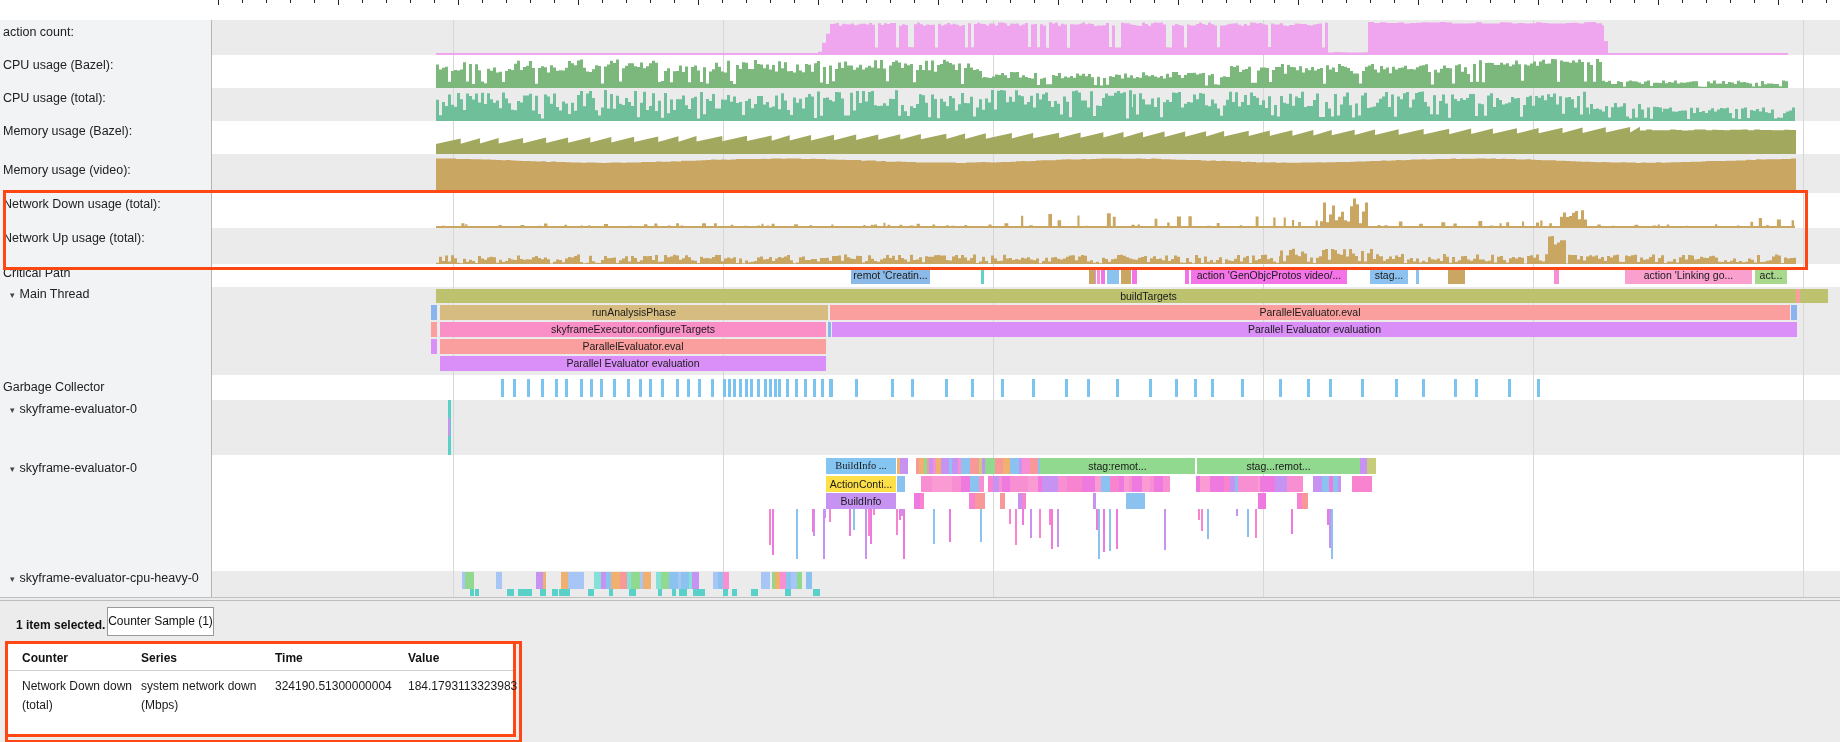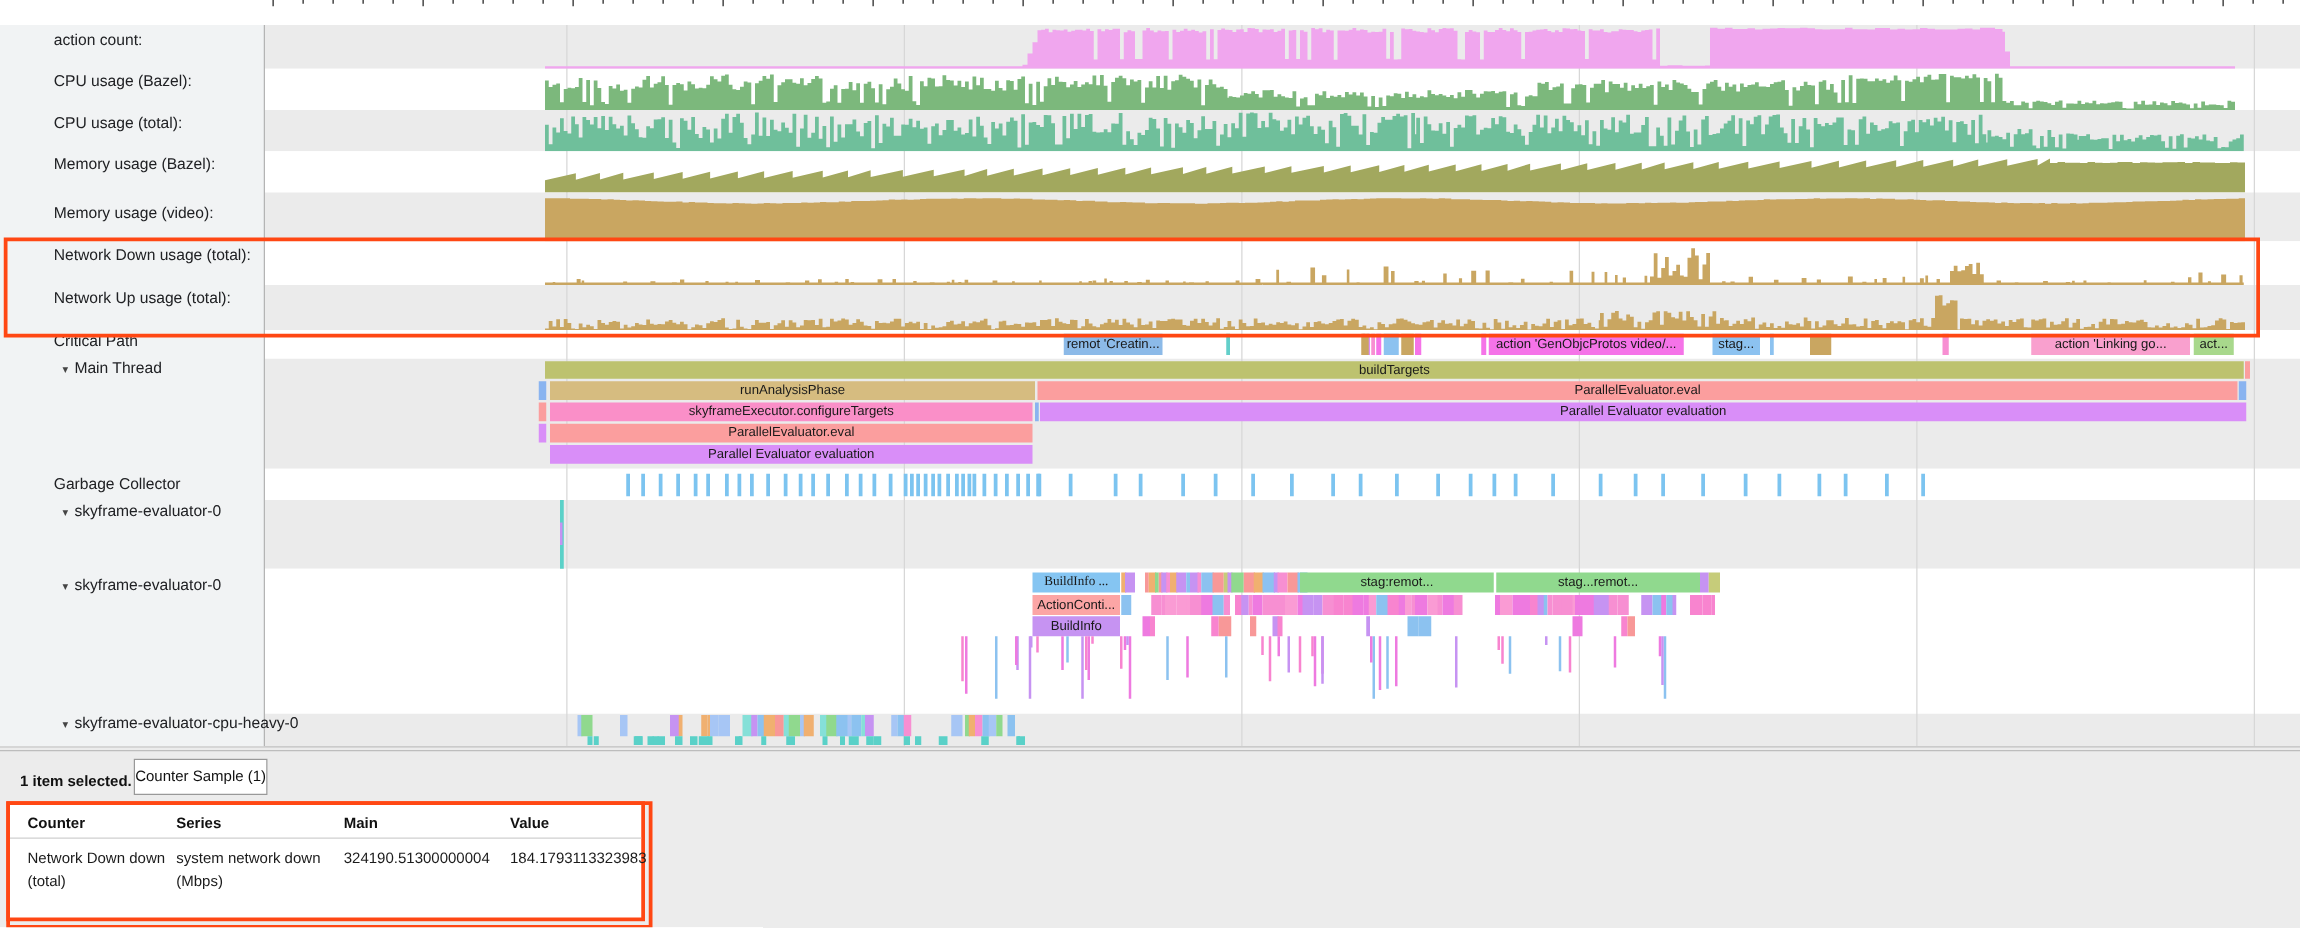--- a/index.html
+++ b/index.html
@@ -5,21 +5,21 @@
   html,body{margin:0;padding:0;background:#fff;}
   #stage{position:relative;width:1840px;height:742px;background:#fff;overflow:hidden;
          font-family:"Liberation Sans","DejaVu Sans",sans-serif;color:#1b1b1b;}
   .abs{position:absolute;}
   #ruler{left:0;top:0;width:1840px;height:5px;background:#fff;}
   .tick{position:absolute;top:0;width:1px;background:#222;}
   #process-header{left:0;top:5px;width:1840px;height:15px;background:#dedede;
       border-bottom:1px solid #9a9a9a;font-size:10px;line-height:15px;color:#222;}
   #process-header .arrow{margin-left:9px;margin-right:6px;font-size:8px;color:#444;}
   #left-panel{left:0;top:20px;width:211px;height:577px;background:#f1f3f4;border-right:1px solid #b4b4b4;z-index:5;}
-  .track-label{position:absolute;left:3px;font-size:12.5px;color:#202124;white-space:nowrap;margin-left:40px;}
+  .track-label{position:absolute;left:3px;font-size:12.5px;color:#202124;white-space:nowrap;}
   .track-label .arrow{font-size:9px;color:#444;margin-right:5px;}
   .track-label.indented{left:10px;}
   .stripe{position:absolute;left:212px;width:1628px;}
   .gridline{position:absolute;width:1px;background:#d7d7d7;top:20px;height:577px;}
   .slice{position:absolute;overflow:hidden;font-size:10.5px;line-height:1.45;color:#1a1a1a;
          text-align:center;white-space:nowrap;}
   .gc-tick{position:absolute;background:#7cc4f0;}
   #divider{left:0;top:597px;width:1840px;height:10px;background:#ececec;
       border-top:1px solid #c0c0c0;border-bottom:1px solid #8f8f8f;}
   #divider::after{content:"";display:block;margin-top:2px;height:1px;background:#bdbdbd;}
@@ -160,21 +160,21 @@
       <div class="slice" style="left: 1121px; top: 267px; width: 10px; height: 17px; background: rgb(201, 166, 97); line-height: 17px;"></div>
       <div class="slice" style="left: 1132px; top: 267px; width: 5px; height: 17px; background: rgb(245, 115, 232); line-height: 17px;"></div>
       <div class="slice" style="left: 1185px; top: 267px; width: 4px; height: 17px; background: rgb(245, 115, 232); line-height: 17px;"></div>
       <div class="slice" style="left: 1191px; top: 267px; width: 156px; height: 17px; background: rgb(245, 115, 232); line-height: 17px;">action 'GenObjcProtos video/...</div>
       <div class="slice" style="left: 1370px; top: 267px; width: 38px; height: 17px; background: rgb(140, 194, 240); line-height: 17px;">stag...</div>
       <div class="slice" style="left: 1416px; top: 267px; width: 3px; height: 17px; background: rgb(140, 194, 240); line-height: 17px;"></div>
       <div class="slice" style="left: 1448px; top: 267px; width: 17px; height: 17px; background: rgb(201, 166, 97); line-height: 17px;"></div>
       <div class="slice" style="left: 1554px; top: 267px; width: 5px; height: 17px; background: rgb(247, 143, 210); line-height: 17px;"></div>
       <div class="slice" style="left: 1625px; top: 267px; width: 127px; height: 17px; background: rgb(249, 160, 206); line-height: 17px;">action 'Linking go...</div>
       <div class="slice" style="left: 1755px; top: 267px; width: 32px; height: 17px; background: rgb(168, 216, 140); line-height: 17px;">act...</div>
-      <div class="slice" style="left: 436px; top: 289px; width: 1359px; height: 14px; background: rgb(189, 194, 111); line-height: 14px;">buildTargets</div>
+      <div class="slice" style="left: 436px; top: 289px; width: 1359px; height: 14px; background: rgb(189, 194, 111); line-height: 14px; padding-left: 33px;">buildTargets</div>
       <div class="slice" style="left: 1796px; top: 289px; width: 4px; height: 14px; background: rgb(251, 158, 158); line-height: 14px;"></div>
       <div class="slice" style="left: 431px; top: 305px; width: 6px; height: 15px; background: rgb(138, 180, 240); line-height: 15px;"></div>
       <div class="slice" style="left: 440px; top: 305px; width: 388px; height: 15px; background: rgb(214, 188, 128); line-height: 15px;">runAnalysisPhase</div>
       <div class="slice" style="left: 830px; top: 305px; width: 960px; height: 15px; background: rgb(251, 158, 158); line-height: 15px;">ParallelEvaluator.eval</div>
       <div class="slice" style="left: 1791px; top: 305px; width: 6px; height: 15px; background: rgb(138, 180, 240); line-height: 15px;"></div>
       <div class="slice" style="left: 431px; top: 322px; width: 6px; height: 15px; background: rgb(251, 158, 158); line-height: 15px;"></div>
       <div class="slice" style="left: 440px; top: 322px; width: 386px; height: 15px; background: rgb(250, 143, 200); line-height: 15px;">skyframeExecutor.configureTargets</div>
       <div class="slice" style="left: 828px; top: 322px; width: 3px; height: 15px; background: rgb(138, 180, 240); line-height: 15px;"></div>
       <div class="slice" style="left: 832px; top: 322px; width: 965px; height: 15px; background: rgb(217, 142, 248); line-height: 15px;">Parallel Evaluator evaluation</div>
       <div class="slice" style="left: 431px; top: 339px; width: 6px; height: 15px; background: rgb(217, 142, 248); line-height: 15px;"></div>
@@ -339,21 +339,21 @@
       <div class="slice" style="left: 1000px; top: 493px; width: 5px; height: 16px; background: rgb(248, 152, 152);"></div>
       <div class="slice" style="left: 1018px; top: 493px; width: 5px; height: 16px; background: rgb(198, 147, 242);"></div>
       <div class="slice" style="left: 1022px; top: 493px; width: 4px; height: 16px; background: rgb(248, 132, 207);"></div>
       <div class="slice" style="left: 1093px; top: 493px; width: 3px; height: 16px; background: rgb(198, 147, 242);"></div>
       <div class="slice" style="left: 1126px; top: 493px; width: 9px; height: 16px; background: rgb(140, 194, 240);"></div>
       <div class="slice" style="left: 1135px; top: 493px; width: 10px; height: 16px; background: rgb(140, 194, 240);"></div>
       <div class="slice" style="left: 1258px; top: 493px; width: 8px; height: 16px; background: rgb(238, 122, 224);"></div>
       <div class="slice" style="left: 1297px; top: 493px; width: 5px; height: 16px; background: rgb(248, 132, 207);"></div>
       <div class="slice" style="left: 1302px; top: 493px; width: 6px; height: 16px; background: rgb(248, 152, 152);"></div>
       <div class="slice" style="left: 826px; top: 458px; width: 70px; height: 16px; background: rgb(133, 197, 242); line-height: 16px; font-family: Liberation Serif, serif;">BuildInfo ...</div>
-      <div class="slice" style="left: 826px; top: 476px; width: 70px; height: 16px; background: #fca5a5; line-height: 16px;">ActionConti...</div>
+      <div class="slice" style="left: 826px; top: 476px; width: 70px; height: 16px; background: #fde047; line-height: 16px;">ActionConti...</div>
       <div class="slice" style="left: 826px; top: 493px; width: 70px; height: 16px; background: rgb(198, 147, 242); line-height: 16px;">BuildInfo</div>
       <div class="slice" style="left: 1040px; top: 458px; width: 155px; height: 16px; background: rgb(144, 217, 142); line-height: 16px;">stag:remot...</div>
       <div class="slice" style="left: 1197px; top: 458px; width: 163px; height: 16px; background: rgb(144, 217, 142); line-height: 16px;">stag...remot...</div>
       <div class="slice" style="left: 1331px; top: 509px; width: 2px; height: 50px; background: rgb(140, 194, 240);"></div>
       <div class="slice" style="left: 896px; top: 509px; width: 2px; height: 26px; background: rgb(248, 132, 207);"></div>
       <div class="slice" style="left: 1255px; top: 509px; width: 2px; height: 29px; background: rgb(248, 132, 207);"></div>
       <div class="slice" style="left: 796px; top: 509px; width: 2px; height: 50px; background: rgb(140, 194, 240);"></div>
       <div class="slice" style="left: 1207px; top: 509px; width: 2px; height: 30px; background: rgb(140, 194, 240);"></div>
       <div class="slice" style="left: 1291px; top: 509px; width: 2px; height: 25px; background: rgb(238, 122, 224);"></div>
       <div class="slice" style="left: 980px; top: 509px; width: 2px; height: 33px; background: rgb(140, 194, 240);"></div>
@@ -475,21 +475,21 @@
       <div class="track-label indented" style="top: 441px;"><span class="arrow">▾</span>skyframe-evaluator-0</div>
       <div class="track-label indented" style="top: 551px;"><span class="arrow">▾</span>skyframe-evaluator-cpu-heavy-0</div>
     </div>
   <div id="divider" class="abs"></div>
   <div id="bottom-panel" class="abs">
     <div id="status-text">1 item selected.</div>
     <div id="tab">Counter Sample (1)</div>
     <div id="detail-box">
       <div class="th" style="left:14px">Counter</div>
       <div class="th" style="left:133px">Series</div>
-      <div class="th" style="left:267px">Main</div>
+      <div class="th" style="left:267px">Time</div>
       <div class="th" style="left:400px">Value</div>
       <div id="head-sep"></div>
       <div class="td" style="left:14px;width:112px">Network Down down (total)</div>
       <div class="td" style="left:133px;width:126px">system network down (Mbps)</div>
       <div class="td" style="left:267px;width:130px">324190.51300000004</div>
       <div class="td" style="left:400px;width:110px">184.1793113323983</div>
     </div>
   </div>
 <div class="hl-box" style="left: 3px; top: 190px; width: 1799px; height: 74px; border-color: rgb(255, 71, 19);"></div>
     <div class="hl-box" style="left: 5px; top: 641px; width: 511px; height: 96px; border-color: rgb(255, 71, 19);"></div>

